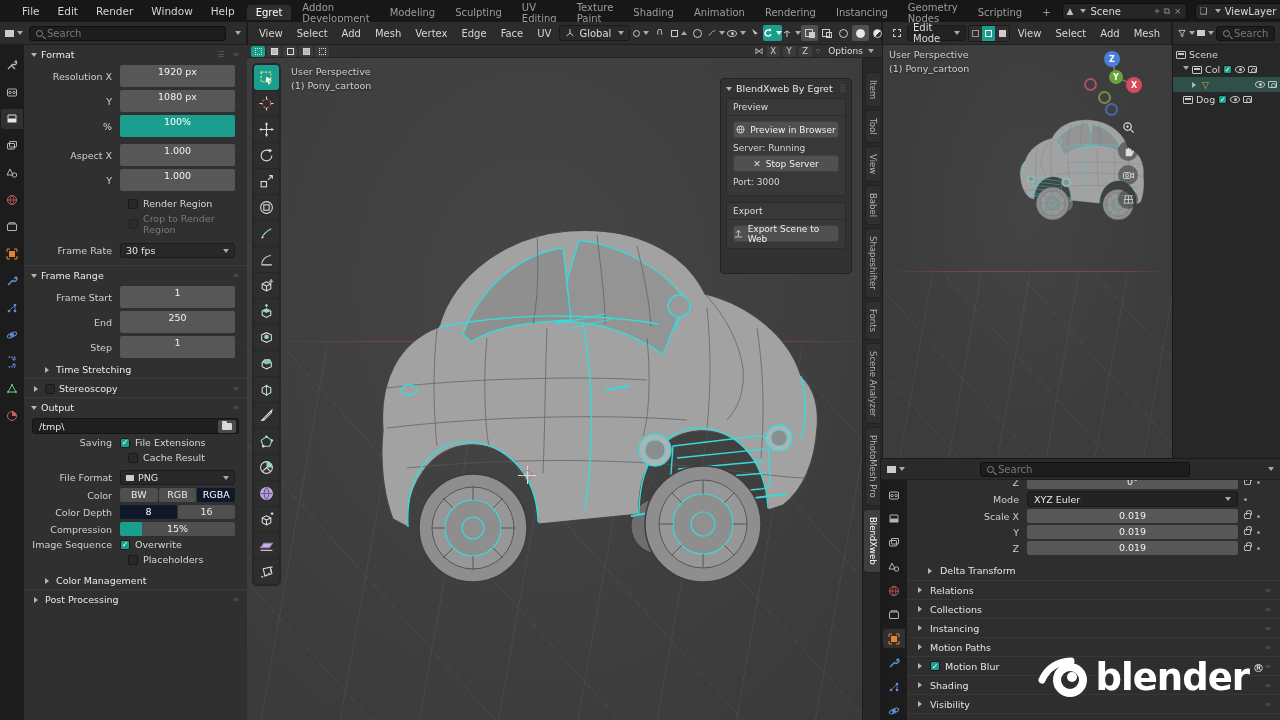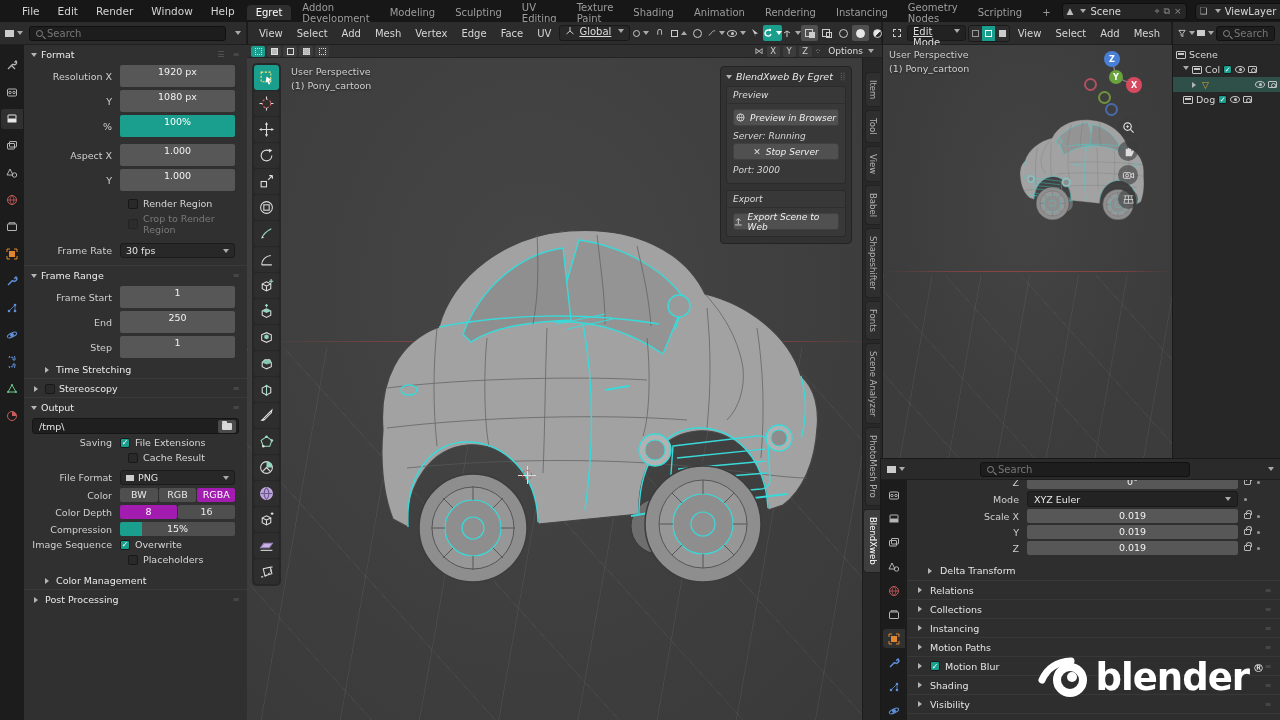--- a/index.html
+++ b/index.html
@@ -18,21 +18,21 @@
   .id-widget .wicon { color:#bbb; font-size:9px; }
   .wx { color:#8b8b8b; font-size:9px; }
 
   
   .hdr { background:#2c2c2c; border-bottom:1px solid #1f1f1f; border-right:1px solid #1f1f1f; display:flex; align-items:center; gap:2px; padding:0 5px; }
   .hmenu { padding:0 6px; font-size:10px; color:#d6d6d6; }
   .chev { width:0; height:0; border:3px solid transparent; border-top:4px solid #aaa; margin:3px 0 0 3px; display:inline-block; }
   .searchbox { background:#1d1d1d; border:1px solid #111; border-radius:3px; height:15px; display:flex; align-items:center; gap:4px; padding:0 6px; color:#777; }
   .mag { width:7px; height:7px; border:1.3px solid #888; border-radius:50%; position:relative; flex:0 0 auto; }
   .mag::after { content:''; position:absolute; width:4px; height:1.3px; background:#888; transform:rotate(45deg); left:5px; top:6px; }
-  .dropdown { background:#282828; border:1px solid #191919; border-radius:3px; height:16px; display:flex; align-items:flex-start; padding:0 5px; gap:4px; color:#ddd;text-decoration:underline; }
+  .dropdown { background:#282828; border:1px solid #191919; border-radius:3px; height:16px; display:flex; align-items:center; padding:0 5px; gap:4px; color:#ddd; }
   .hicon { height:16px; min-width:17px; display:flex; align-items:center; justify-content:center; border-radius:2px; color:#ccc; }
   .hicon.on { background:#1a9e8d; color:#fff; }
   .hicon.sel { background:#505050; }
   .ico-circ { width:9px; height:9px; border:1.3px solid #ccc; border-radius:50%; display:inline-block; }
   .ico-circ.fill { background:#e8e8e8; border-color:#e8e8e8; }
   .ico-circ.half { background:linear-gradient(135deg,#e8e8e8 55%,transparent 55%); }
   .ico-circ.dark { background:#555; }
   .vseg { display:flex; border-radius:3px; overflow:hidden; border:1px solid #191919; }
   .vseg .cell { width:18px; height:15px; background:#2e2e2e; display:flex; align-items:center; justify-content:center; }
   .vseg .cell.on { background:#1a9e8d; }
@@ -64,21 +64,21 @@
   .pfield.teal { background:#1a9e8d; color:#fff; }
   .pdrop { flex:1; background:#282828; border:1px solid #1b1b1b; border-radius:3px; height:15px; display:flex; align-items:center; padding:0 5px; gap:4px; color:#e2e2e2; }
   .pdrop .chev { margin-left:auto; }
   .chk { width:10px; height:10px; background:#292929; border:1px solid #181818; border-radius:2px; display:inline-flex; align-items:center; justify-content:center; font-size:8px; color:#fff; flex:0 0 auto; }
   .chk.on { background:#1a9e8d; border-color:#14над; }
   .chk.on::after { content:'✓'; }
   .chkrow { display:flex; align-items:center; gap:5px; padding:2px 0 2px 104px; color:#d6d6d6; }
   .chkrow.dim { color:#787878; }
   .segbar { flex:1; display:flex; gap:1px; }
   .segbar .seg { flex:1; background:#4f4f4f; height:14px; line-height:14px; text-align:center; border-radius:2px; color:#e8e8e8; }
-  .segbar .seg.on { background:#a21caf; color:#fff; }
+  .segbar .seg.on { background:#0f172a; color:#fff; }
   .slider15 { flex:1; border-radius:2px; height:14px; line-height:14px; text-align:center; color:#f2f2f2; background:linear-gradient(90deg,#1a9e8d 0 19%,#4f4f4f 19%); }
   .pathfld { margin:2px 8px; background:#1f1f1f; border:1px solid #161616; border-radius:3px; height:16px; display:flex; align-items:center; padding:0 2px 0 6px; color:#e8e8e8; }
   .folderbtn { margin-left:auto; width:18px; height:13px; background:#4a4a4a; border-radius:2px; display:flex; align-items:center; justify-content:center; }
   .folder { width:10px; height:7px; background:#d8d8d8; border-radius:1px; position:relative; }
   .folder::before { content:''; position:absolute; top:-2px; left:0; width:5px; height:2px; background:#d8d8d8; border-radius:1px 1px 0 0; }
 
   
   #vp-main { left:247px; top:58px; width:635px; height:662px; background:radial-gradient(ellipse at 45% 35%, #464646 0%, #3e3e3e 60%, #393939 100%); overflow:hidden; }
   .gridfloor { position:absolute; left:0; right:0; bottom:0; top:290px;
     background:
@@ -86,21 +86,21 @@
       repeating-linear-gradient(48deg, rgba(255,255,255,.045) 0 1px, transparent 1px 92px); }
   .axis-red { position:absolute; height:1px; background:linear-gradient(90deg, rgba(190,70,70,0), rgba(190,70,70,.55) 30%, rgba(190,70,70,.55) 80%, rgba(190,70,70,0)); }
   .overlay-txt { position:absolute; color:#d0d0d0; font-size:9.5px; line-height:14px; text-shadow:0 1px 2px rgba(0,0,0,.5); }
   #toolbar { position:absolute; left:5px; top:5px; width:29px; display:flex; flex-direction:column; gap:1px; background:rgba(35,35,35,.85); border-radius:5px; padding:2px; }
   .tool { width:25px; height:25px; border:0; background:#2e2e2e; border-radius:3px; display:flex; align-items:center; justify-content:center; }
   .tool.active { background:#1a9e8d; }
   .tool svg { width:15px; height:15px; }
   .tool svg * { stroke-width:1; }
 
   
-  #nxpanel { position:absolute; right:30px; top:8px; width:132px; background:#313131f2; border:1px solid #232323; border-radius:4px; font-size:9px; padding-bottom:6px;font-style:italic; }
+  #nxpanel { position:absolute; right:30px; top:20px; width:132px; background:#313131f2; border:1px solid #232323; border-radius:4px; font-size:9px; padding-bottom:24px; }
   .nx-h { display:flex; align-items:center; gap:4px; padding:4px 5px; color:#e8e8e8; font-size:9.5px; }
   .nx-box { margin:0 5px 6px 5px; background:#383838; border:1px solid #2a2a2a; border-radius:3px; padding:0 0 6px 0; }
   .nx-box-h { padding:3px 6px; color:#ddd; border-bottom:1px solid #2e2e2e; margin-bottom:5px; }
   .nx-btn { margin:0 6px; height:17px; background:#505050; border:1px solid #404040; border-radius:3px; display:flex; align-items:center; justify-content:center; gap:5px; color:#f0f0f0; }
   .nx-txt { padding:5px 6px 2px 6px; color:#d6d6d6; }
 
   
   #side-tabs { left:862px; top:58px; width:20px; height:662px; background:#282828; border-left:1px solid #1d1d1d; padding-top:14px; display:flex; flex-direction:column; gap:3px; align-items:flex-start; }
   .stab { writing-mode:vertical-rl; font-size:8.5px; color:#b2b2b2; background:#2f2f2f; border:1px solid #222; border-right:0; border-radius:4px 0 0 4px; padding:7px 2px; margin-left:2px; }
   .stab.active { background:#3e3e3e; color:#fff; margin-left:0; padding-left:4px; }

